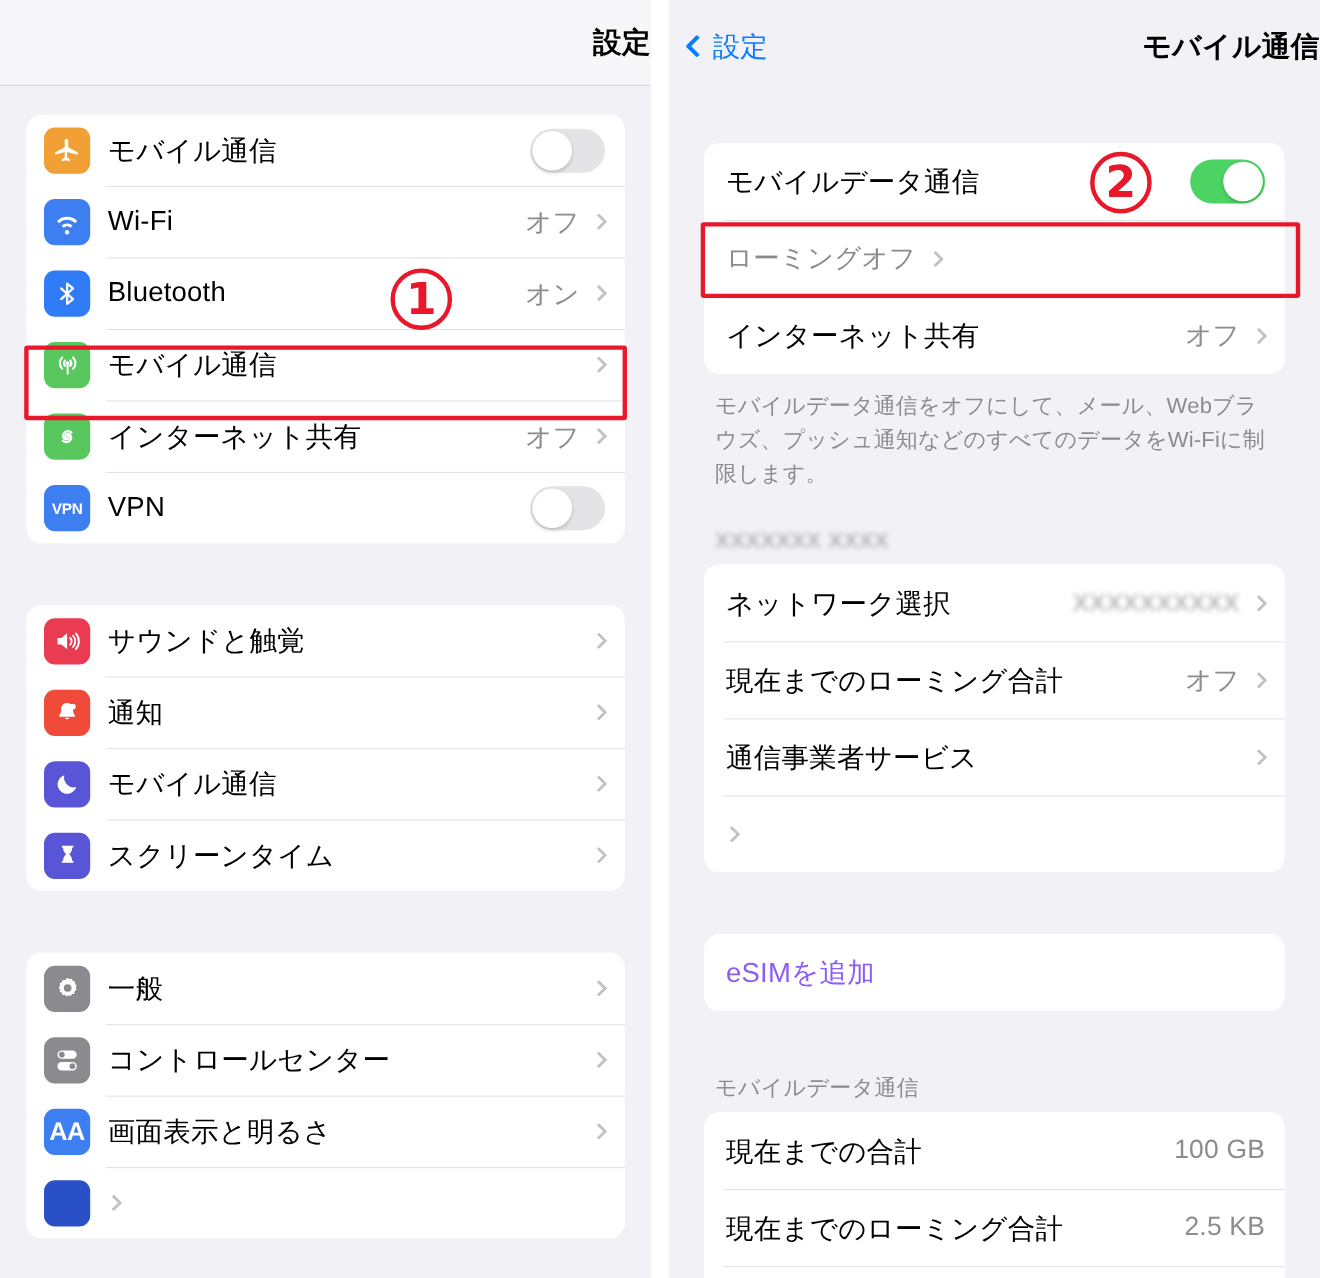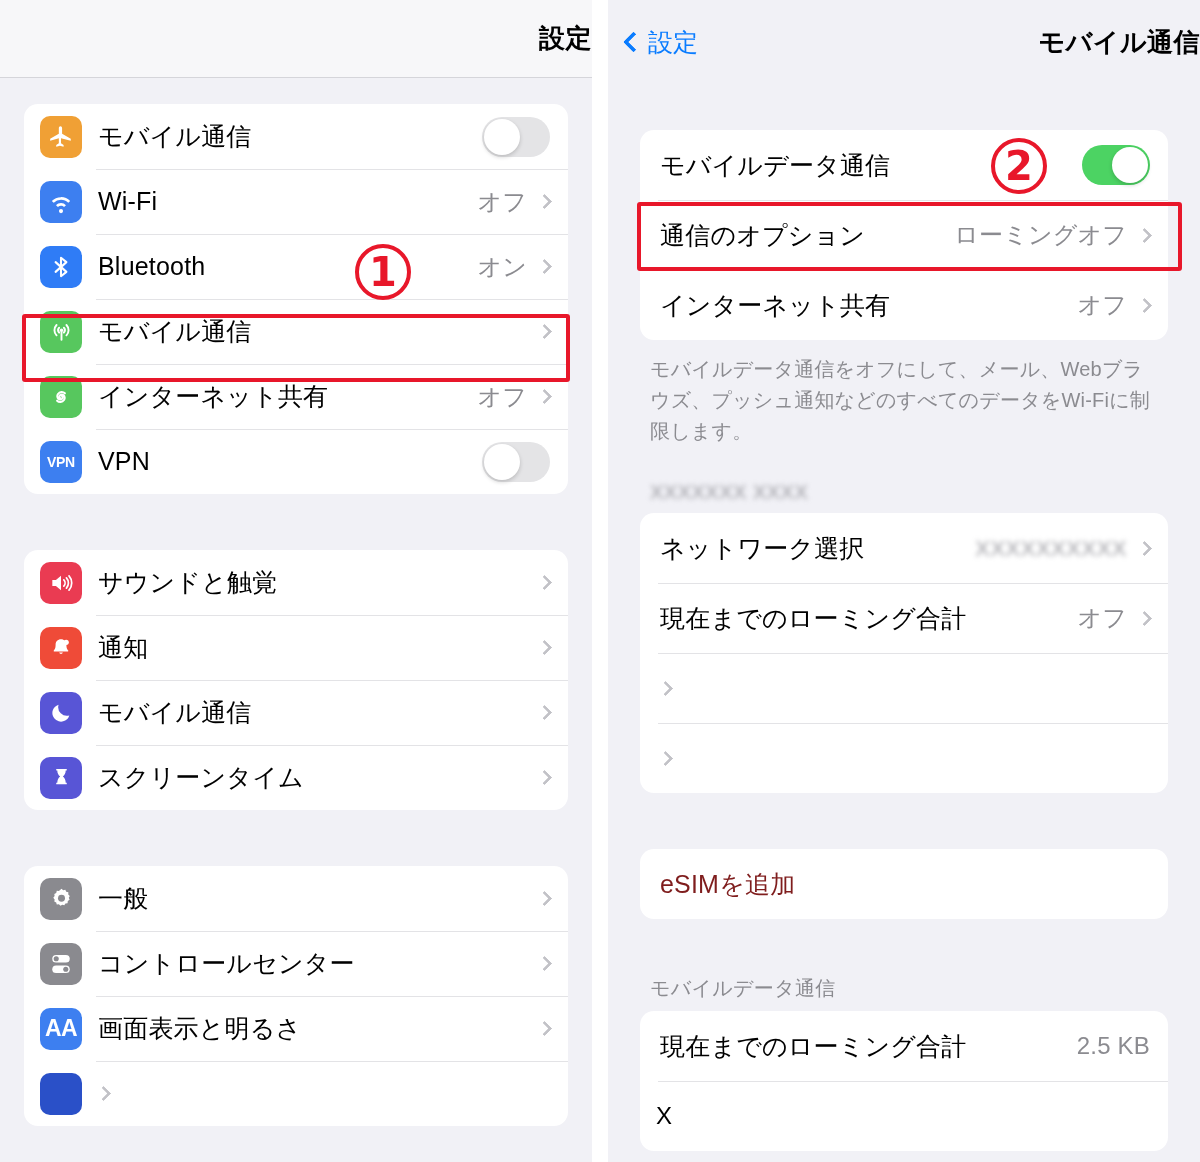--- a/index.html
+++ b/index.html
@@ -57,21 +57,21 @@
   }
   .row + .row::before {
     content:""; position:absolute; left: 72px; right: 0; top: 0;
     height: 1px; background: #e3e3e6;
   }
   .row.noicon + .row.noicon::before { left: 18px; }
   .row.noicon { padding-left: 20px; }
   .row.tall { min-height: 70px; }
 
   .label { font-size: 25px; color: #000; flex: 1; letter-spacing: .2px; }
-  .label.link { color: #7f1d1d; }
+  .label.link { color: #8b5cf6; }
   .value { font-size: 24px; color: #8b8b90; margin-right: 12px; letter-spacing: .2px; }
   .chev {
     width: 11px; height: 11px; border-top: 3px solid #c2c2c7;
     border-right: 3px solid #c2c2c7; transform: rotate(45deg);
     flex: none; border-radius: 1px;
   }
 
   
   .footnote {
     font-size: 20px; color: #8b8b90; line-height: 1.55;
@@ -353,21 +353,20 @@
       <div class="top-gap-r"></div>
 
       <div class="group">
         <div class="row noicon tall">
           <span class="label">モバイルデータ通信</span>
           <span class="toggle on">
               <span class="knob"></span>
             </span>
         </div>
         <div class="row noicon tall">
-          <span class="label">通信のオプション</span>
           <span class="value">ローミングオフ</span>
           <span class="chev"></span>
         </div>
         <div class="row noicon tall">
           <span class="label">インターネット共有</span>
           <span class="value">オフ</span>
           <span class="chev"></span>
         </div>
       </div>
 
@@ -386,40 +385,45 @@
             <span class="blurred val">XXXXXXXXXX</span>
           </span>
           <span class="chev"></span>
         </div>
         <div class="row noicon tall">
           <span class="label">現在までのローミング合計</span>
           <span class="value">オフ</span>
           <span class="chev"></span>
         </div>
         <div class="row noicon tall">
+          <span class="label">通信事業者サービス</span>
           <span class="chev"></span>
         </div>
         <div class="row noicon tall">
           <span class="chev"></span>
         </div>
       </div>
 
       <div class="gap-lg"></div>
 
       <div class="group">
         <div class="row noicon tall">
           <span class="label link">eSIMを追加</span>
         </div>
       </div>
 
       <div class="gap-lg"></div>
 
       <div class="sec-head">モバイルデータ通信</div>
 
       <div class="group">
+        <div class="row noicon tall">
+          <span class="label">現在までの合計</span>
+          <span class="value" style="margin-right:0;">100 GB</span>
+        </div>
         <div class="row noicon tall">
           <span class="label">現在までのローミング合計</span>
           <span class="value" style="margin-right:0;margin-left:24px;">2.5 KB</span>
         </div>
         <div class="row noicon tall" style="padding-left:16px;">
 
           <span class="stack">
             <span class="t1">X</span>
 
           </span>

